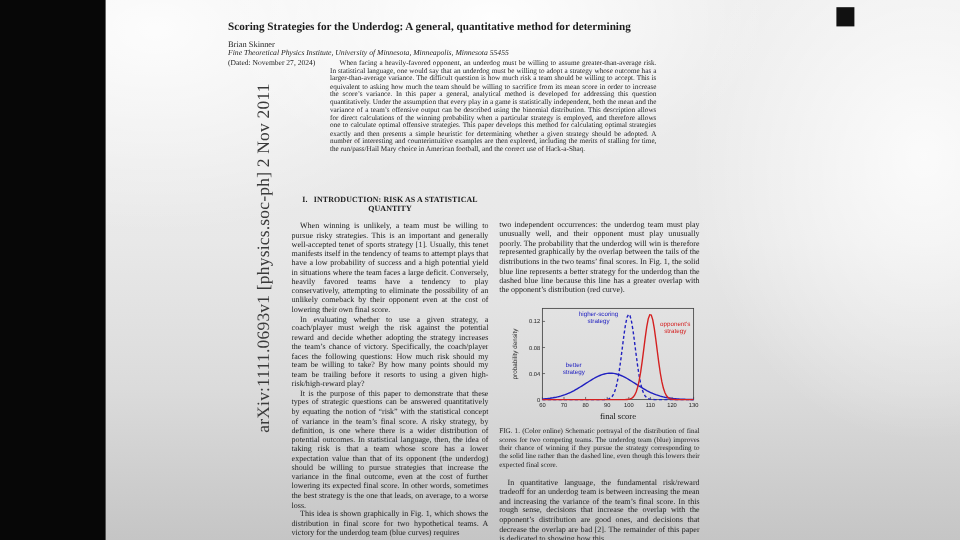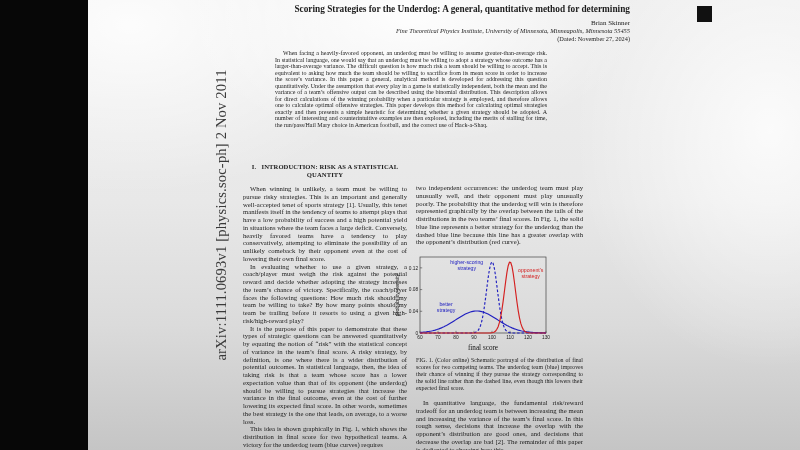--- a/index.html
+++ b/index.html
@@ -14,40 +14,40 @@
       linear-gradient(180deg, #eeeeee 0%, #e8e8e8 45%, #dbdbdb 72%, #c5c5c5 100%);
   }
   .left-bar { position:absolute; left:0; top:0; width:88px; height:450px; background:#070707; }
   .tr-mark { position:absolute; left:697px; top:6px; width:15px; height:16px; background:#111; }
   .arxiv-stamp {
     position:absolute; left:221px; top:215px;
     transform:translate(-50%,-50%) rotate(-90deg);
     white-space:nowrap; font-size:14.5px; letter-spacing:0.2px; color:#3a3a3a;
     font-family:"Liberation Serif", serif;
   }
-  .head { position:absolute; left:190px; top:4px; width:440px; text-align:right; }
+  .head { position:absolute; left:190px; top:18px; width:440px; text-align:left; }
   .t1, .t2 { font-weight:bold; font-size:9.3px; line-height:11.4px; }
   .author { margin-top:4px; font-size:7px; line-height:8px; }
   .affil { font-size:6.4px; font-style:italic; line-height:7.2px; }
   .dateline { font-size:6.3px; line-height:7.2px; }
   .abstract {
     position:absolute; left:275px; top:50px; width:272px;
     font-size:6px; line-height:6.55px; text-align:justify; text-indent:8px;
   }
   .sec-head {
     position:absolute; left:243px; top:163px; width:164px;
     text-align:center; font-weight:bold; font-size:6.6px; line-height:8.2px; letter-spacing:0.1px;
   }
   .col-left {
     position:absolute; left:243px; top:185px; width:164px; height:265px; overflow:hidden;
   }
   .body-p { font-size:6.7px; line-height:7.75px; text-align:justify; text-indent:7px; }
   .noindent { text-indent:0; }
   .rp1 { position:absolute; left:416px; top:184px; width:167px; height:71px; overflow:hidden; }
-  .figure1 { position:absolute; left:392px; top:252px; width:167px; height:102px; }
+  .figure1 { position:absolute; left:424px; top:252px; width:167px; height:102px; }
   .figure1 svg { display:block; overflow:visible; }
   .figcap {
     position:absolute; left:416px; top:357px; width:167px;
     font-size:5.9px; line-height:6.95px; text-align:justify;
   }
   .rp2 { position:absolute; left:416px; top:399px; width:167px; height:52px; overflow:hidden; }
 </style>
 </head>
 <body>
 

